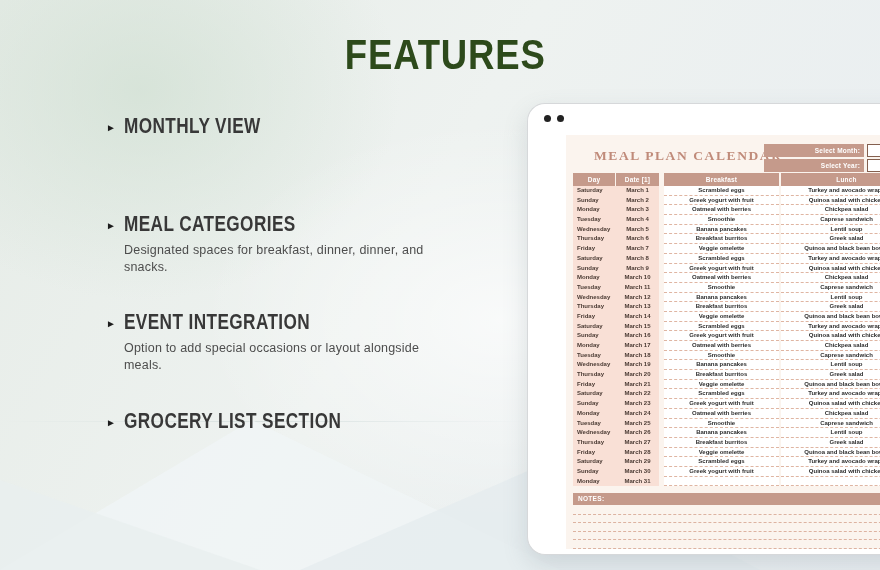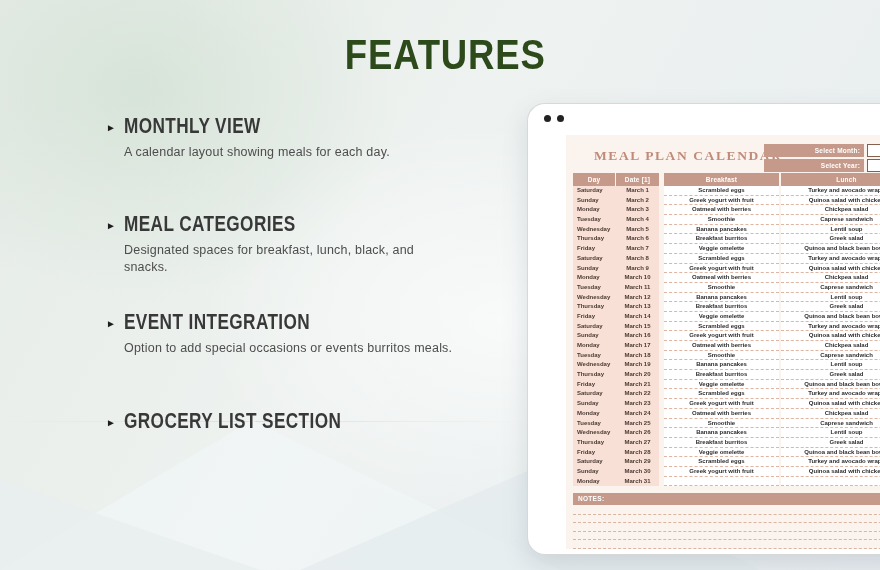--- a/index.html
+++ b/index.html
@@ -110,37 +110,36 @@
   <div class="page-title-wrap">
     <span class="page-title">FEATURES</span>
   </div>
 
   <div class="features">
 
     <div class="feature f1">
       <span class="bullet">►</span>
       <div>
         <span class="f-heading">MONTHLY VIEW</span>
-        <div class="f-desc">A calendar layout showing meals for each day.</div>
       </div>
     </div>
 
     <div class="feature f2">
       <span class="bullet">►</span>
       <div>
         <span class="f-heading">MEAL CATEGORIES</span>
-        <div class="f-desc">Designated spaces for breakfast, lunch, black, and snacks.</div>
+        <div class="f-desc">Designated spaces for breakfast, dinner, dinner, and snacks.</div>
       </div>
     </div>
 
     <div class="feature f3">
       <span class="bullet">►</span>
       <div>
         <span class="f-heading">EVENT INTEGRATION</span>
-        <div class="f-desc">Option to add special occasions or events burritos meals.</div>
+        <div class="f-desc">Option to add special occasions or layout alongside meals.</div>
       </div>
     </div>
 
     <div class="feature f4">
       <span class="bullet">►</span>
       <div>
         <span class="f-heading">GROCERY LIST SECTION</span>
       </div>
     </div>
 

